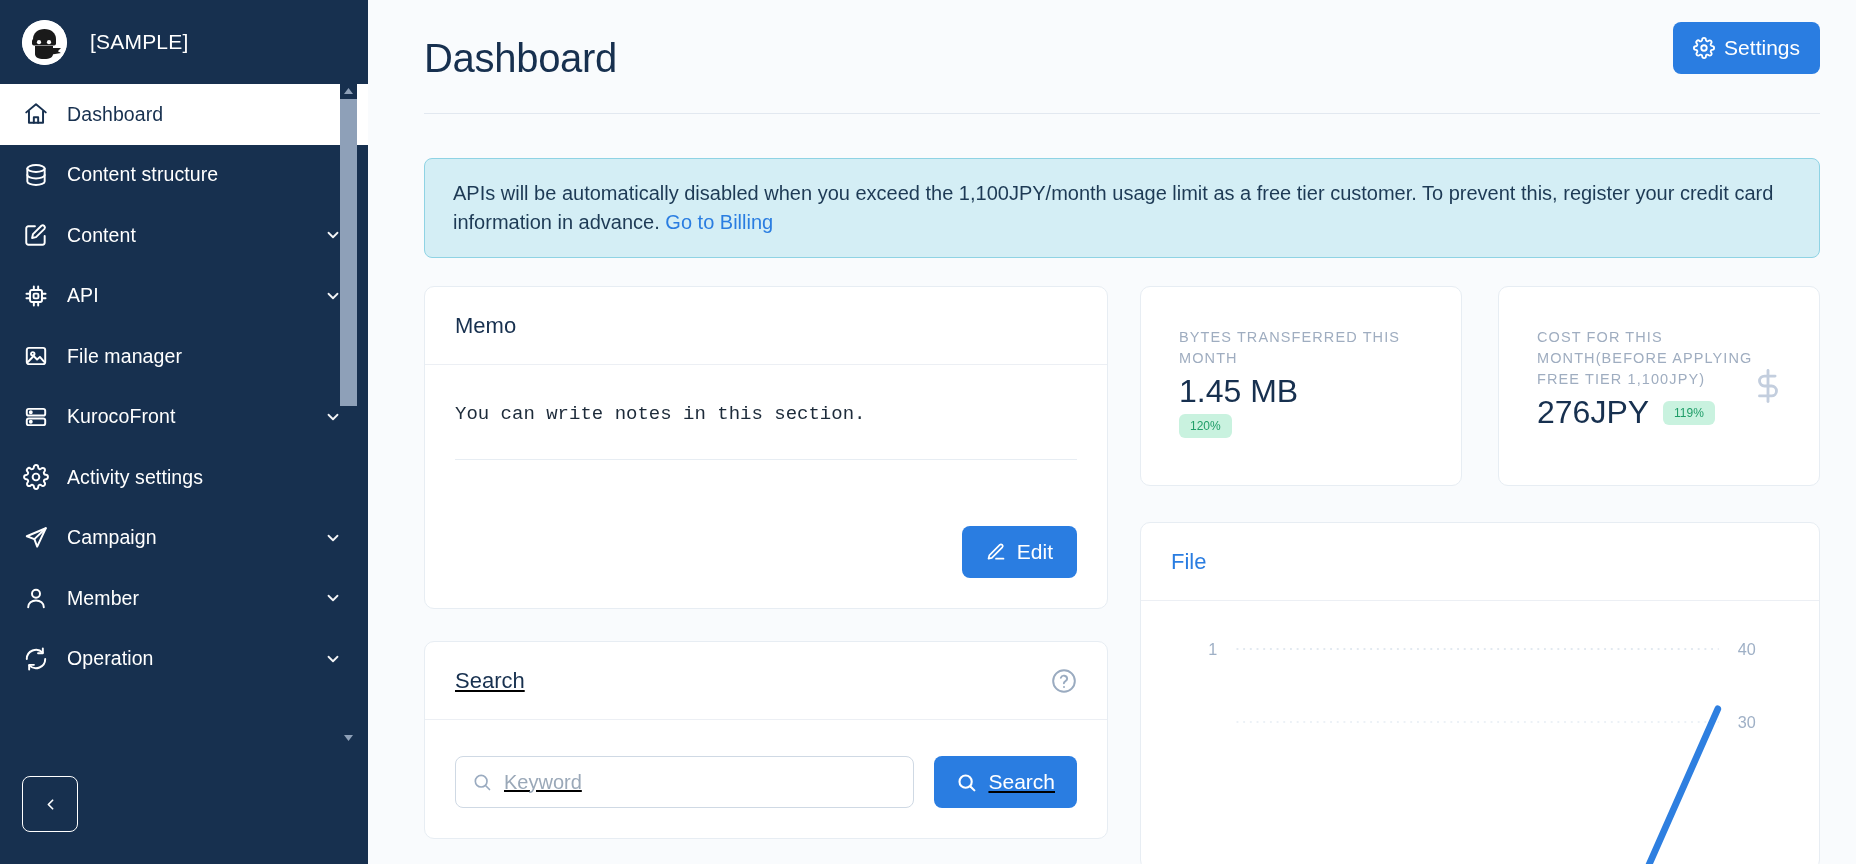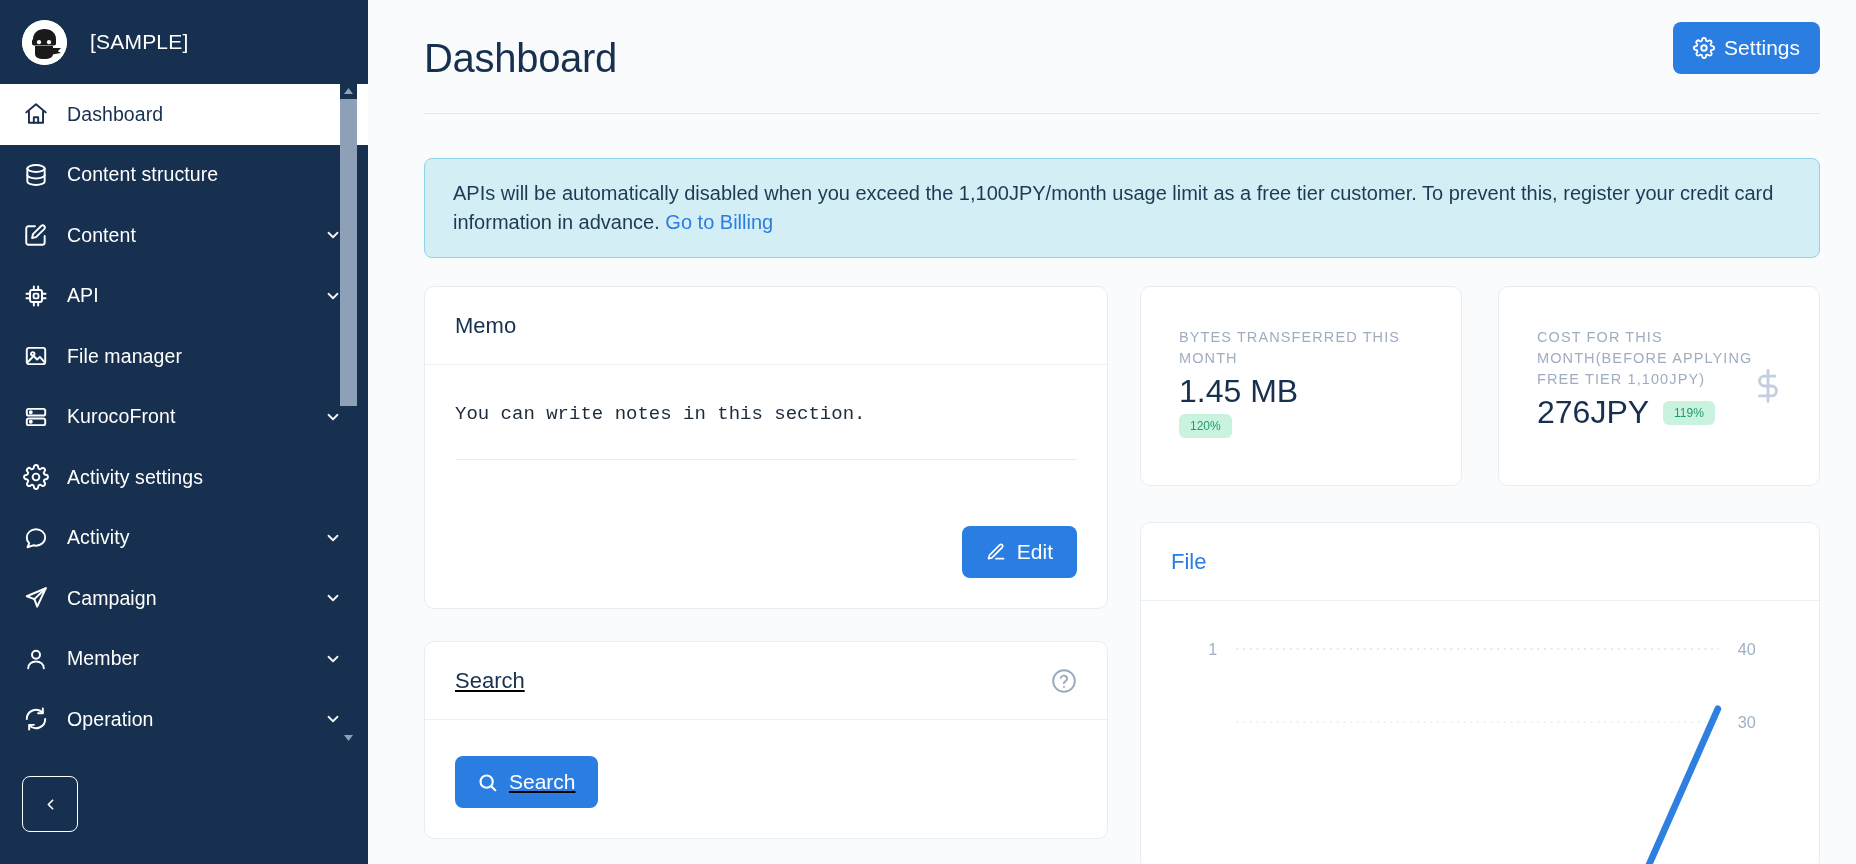--- a/index.html
+++ b/index.html
@@ -363,33 +363,20 @@
             </span>
           </div>
           <div class="sb-item">
             <span class="sb-ico">
               <svg viewBox="0 0 24 24" fill="none" stroke="currentColor" stroke-width="1.8" stroke-linecap="round" stroke-linejoin="round">
                 <circle cx="12" cy="12" r="3.1"></circle>
                 <path d="M19.4 15a1.65 1.65 0 0 0 .33 1.82l.06.06a2 2 0 1 1-2.83 2.83l-.06-.06a1.65 1.65 0 0 0-1.82-.33 1.65 1.65 0 0 0-1 1.51V21a2 2 0 1 1-4 0v-.09A1.65 1.65 0 0 0 9 19.4a1.65 1.65 0 0 0-1.82.33l-.06.06a2 2 0 1 1-2.83-2.83l.06-.06a1.65 1.65 0 0 0 .33-1.82 1.65 1.65 0 0 0-1.51-1H3a2 2 0 1 1 0-4h.09A1.65 1.65 0 0 0 4.6 9a1.65 1.65 0 0 0-.33-1.82l-.06-.06a2 2 0 1 1 2.83-2.83l.06.06A1.65 1.65 0 0 0 9 4.6a1.65 1.65 0 0 0 1-1.51V3a2 2 0 1 1 4 0v.09a1.65 1.65 0 0 0 1 1.51 1.65 1.65 0 0 0 1.82-.33l.06-.06a2 2 0 1 1 2.83 2.83l-.06.06A1.65 1.65 0 0 0 19.4 9a1.65 1.65 0 0 0 1.51 1H21a2 2 0 1 1 0 4h-.09a1.65 1.65 0 0 0-1.51 1z"></path>
               </svg>
             </span>
             <span class="sb-label">Activity settings</span>
-          </div>
-          <div class="sb-item">
-            <span class="sb-ico">
-              <svg viewBox="0 0 24 24" fill="none" stroke="currentColor" stroke-width="1.8" stroke-linecap="round" stroke-linejoin="round">
-                <path d="M20.5 11.5c0 4.2-3.8 7.6-8.5 7.6a9.8 9.8 0 0 1-2.6-.35L4.2 20.5l1.5-3.6A7.2 7.2 0 0 1 3.5 11.5C3.5 7.3 7.3 3.9 12 3.9s8.5 3.4 8.5 7.6z"></path>
-              </svg>
-            </span>
-            <span class="sb-label">Activity</span>
-            <span class="sb-chev">
-              <svg viewBox="0 0 24 24" fill="none" stroke="currentColor" stroke-width="2.4" stroke-linecap="round" stroke-linejoin="round">
-                <polyline points="6 9 12 15 18 9"></polyline>
-              </svg>
-            </span>
           </div>
           <div class="sb-item">
             <span class="sb-ico">
               <svg viewBox="0 0 24 24" fill="none" stroke="currentColor" stroke-width="1.8" stroke-linecap="round" stroke-linejoin="round">
                 <path d="M21 3 3.5 10.4l7 2.6 2.6 7z"></path>
                 <path d="M21 3 10.5 13"></path>
               </svg>
             </span>
             <span class="sb-label">Campaign</span>
             <span class="sb-chev">
@@ -510,20 +497,29 @@
               <span class="help-ico">
                 <svg viewBox="0 0 24 24" fill="none" stroke="#9aabc0" stroke-width="1.8" stroke-linecap="round" stroke-linejoin="round">
                   <circle cx="12" cy="12" r="10"></circle>
                   <path d="M9.1 9a3 3 0 0 1 5.8 1c0 2-3 2.5-3 4"></path>
                     <line x1="12" y1="17.5" x2="12" y2="17.5"></line>
                 </svg>
               </span>
             </div>
             <div class="card-body">
               <div class="search-row">
+                <label class="search-field">
+                  <span>
+                    <svg viewBox="0 0 24 24" fill="none" stroke="#9aabc0" stroke-width="2" stroke-linecap="round">
+                      <circle cx="11" cy="11" r="7"></circle>
+                        <line x1="16.5" y1="16.5" x2="21" y2="21"></line>
+                    </svg>
+                  </span>
+                  <input type="text" placeholder="Keyword" style="">
+                </label>
                 <button class="btn-search">
                   <span>
                     <svg viewBox="0 0 24 24" fill="none" stroke="#fff" stroke-width="2.4" stroke-linecap="round">
                       <circle cx="11" cy="11" r="7"></circle>
                         <line x1="16.5" y1="16.5" x2="21" y2="21"></line>
                     </svg>
                   </span>
                   <span>Search</span>
                 </button>
               </div>

